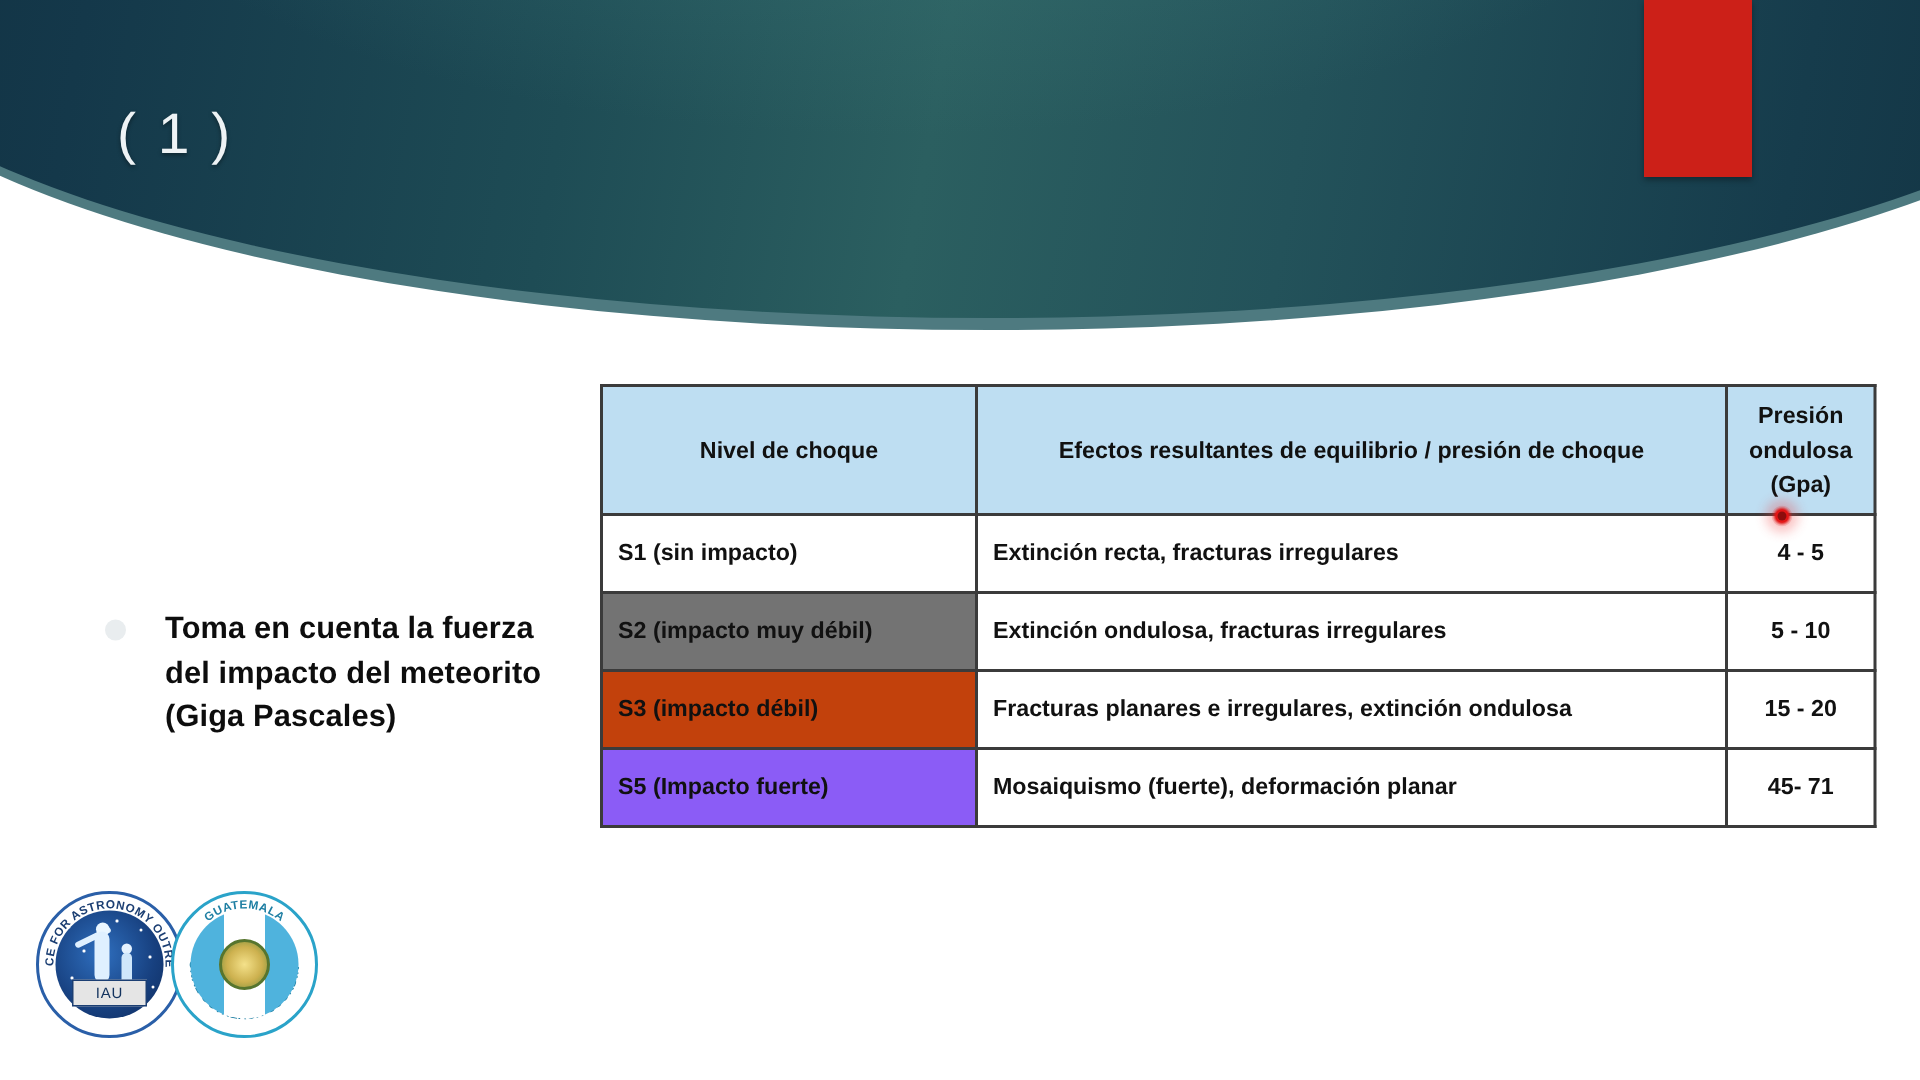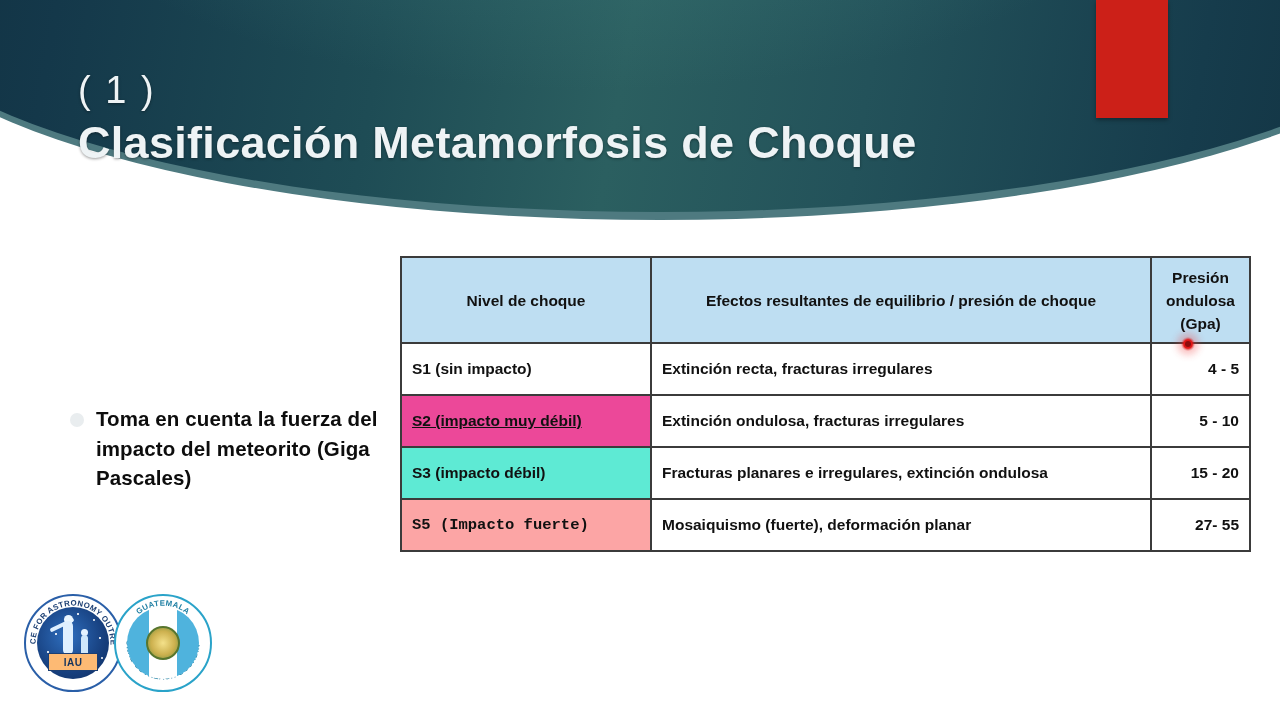--- a/index.html
+++ b/index.html
@@ -75,21 +75,21 @@
     margin-top:4px;
     text-shadow:0 1px 3px rgba(0,0,0,0.4);
   }
 
   
   #bullet-block {
     position:absolute;
     left:70px; top:404px;
     width:320px;
     display:flex;
-    gap:12px;
+    gap:26px;
   }
   #bullet-marker {
     width:14px; height:14px;
     margin-top:9px;
     border-radius:50%;
     background:#e9edef;
     flex:0 0 auto;
   }
   #bullet-text {
     font-size:20.5px;
@@ -123,28 +123,28 @@
     line-height:23px;
     font-size:15.5px;
   }
   .col-level   { width:250px; }
   .col-effects { width:500px; }
   .col-press   { width:99px; }
 
   #shock-table tbody tr { height:52px; }
   td.c-level   { text-align:left;   padding-left:9px; }
   td.c-effects { text-align:left;   padding-left:10px; background:#ffffff; }
-  td.c-press   { text-align:right; background:#ffffff; font-size:16px; }
+  td.c-press   { text-align:center; background:#ffffff; font-size:16px; }
 
   
   tr[data-row="0"] td.c-level { background:#ffffff; color:#111111; }
-  tr[data-row="1"] td.c-level { background:#ec4899; color:#111111;text-decoration:underline; }
-  tr[data-row="2"] td.c-level { background:#5eead4; color:#111111;margin-top:45px; }
+  tr[data-row="1"] td.c-level { background:#737373; color:#111111; }
+  tr[data-row="2"] td.c-level { background:#c2410c; color:#111111;margin-top:45px; }
   tr[data-row="3"] td.c-level { background:#f0a077; color:#111111; }
-  tr[data-row="4"] td.c-level { background:#fca5a5; color:#fdf2e4;font-family:Liberation Mono, monospace; }
+  tr[data-row="4"] td.c-level { background:#8b5cf6; color:#fdf2e4; }
   tr[data-row="5"] td.c-level { background:#8f3a1e; color:#fdf2e4; }
 
   
   #logos {
     position:absolute;
     left:16px; top:588px;
     width:200px; height:112px;
   }
   .logo-circle {
     position:absolute;
@@ -199,24 +199,24 @@
     left:44px; top:22px;
     width:7px; height:7px;
     border-radius:50%;
     background:#e4f2ff;
   }
   #logo-iau .star { position:absolute; background:#ffffff; border-radius:50%; }
   #logo-iau .iau-badge {
     position:absolute;
     left:22px; top:57px;
     width:50px; height:18px;
-    background:#fdba74;
+    background:#e5e5e5;
     border:1.5px solid #1c3f73;
     display:flex; align-items:center; justify-content:center;
-    font-size:10px; font-weight:700; color:#13335e;
+    font-size:10px; font-weight:400; color:#13335e;
     letter-spacing:0.5px;
   }
   #logo-guate {
     left:98px; top:6px;
     width:98px; height:98px;
     background:#ffffff;
     border:2.5px solid #2aa3c9;
   }
   #logo-guate .flag {
     position:absolute;
@@ -275,21 +275,20 @@
 <div id="slide">
 
   <div id="banner-wrap">
     <div id="banner-accent"></div>
     <div id="banner-main"></div>
     <div id="red-block"></div>
   </div>
 
   <div id="title-group">
     <div id="title-number">( 1 )</div>
-    <div id="title-main">Clasificación Metamorfosis de Choque</div>
   </div>
 
   <div id="bullet-block">
     <span id="bullet-marker"></span>
     <div id="bullet-text">Toma en cuenta la fuerza del impacto del meteorito (Giga Pascales)</div>
   </div>
 
   <table id="shock-table">
     <colgroup>
       <col class="col-level">
@@ -319,21 +318,21 @@
         <td class="c-press">5 - 10</td>
       </tr>
       <tr data-row="2">
         <td class="c-level">S3 (impacto débil)</td>
         <td class="c-effects">Fracturas planares e irregulares, extinción ondulosa</td>
         <td class="c-press">15 - 20</td>
       </tr>
       <tr data-row="4">
         <td class="c-level">S5 (Impacto fuerte)</td>
         <td class="c-effects">Mosaiquismo (fuerte), deformación planar</td>
-        <td class="c-press">27- 55</td>
+        <td class="c-press">45- 71</td>
       </tr>
     </tbody>
   </table>
 
   <div id="logos">
 
     <div id="logo-iau" class="logo-circle">
       <div class="ring-label">
         <svg viewBox="0 0 98 98">
           <defs>

